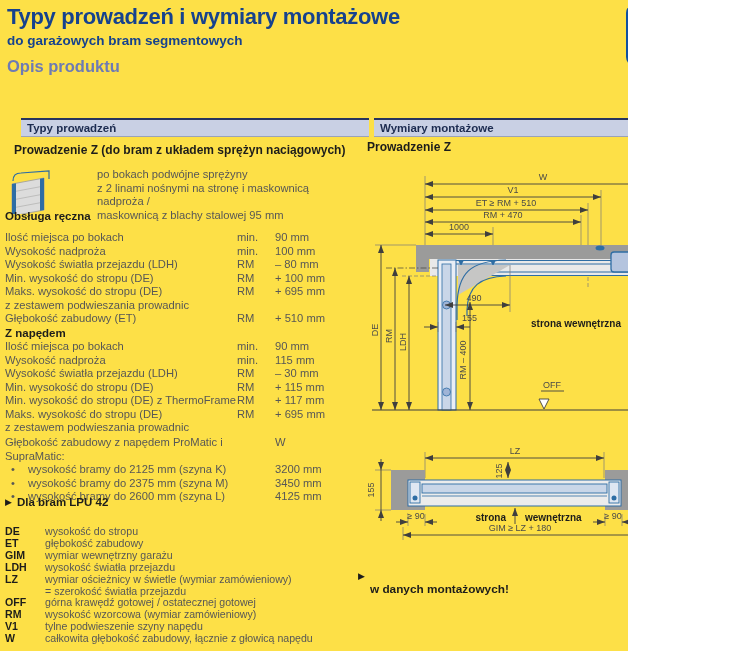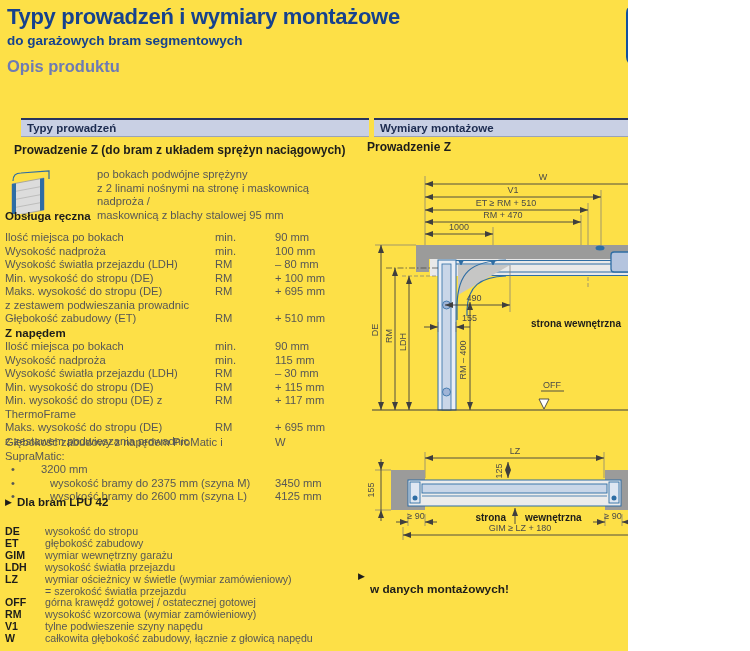--- a/index.html
+++ b/index.html
@@ -21,21 +21,21 @@
   .sec-bar{position:absolute;left:16px;top:0;width:100%;height:19px;background:#c9d0e4;border-top:2px solid #27355e;
            border-bottom:1px solid #9aa2b8;box-sizing:border-box;}
   .sec-bar span{display:block;padding:2px 0 0 6px;font-size:11.5px;font-weight:bold;color:#1c2b50;}
   .variant{position:absolute;left:9px;font-size:12px;font-weight:bold;color:#1d1d1b;}
   
   .media{position:absolute;left:0;top:50px;width:100%;}
   .media svg{position:absolute;left:3px;top:0;}
   .media .mtxt{position:absolute;left:52px;top:0;font-size:11.2px;line-height:13.5px;color:#575756;margin-left:40px;}
   .tbl-title{position:absolute;left:0;font-size:11.5px;font-weight:bold;color:#1d1d1b;}
   .rows{position:absolute;left:0;width:100%;}
-  .row{display:flex;font-size:11.2px;line-height:13.5px;color:#575756;padding-right:16px;gap:22px;}
+  .row{display:flex;font-size:11.2px;line-height:13.5px;color:#575756;padding-right:16px;}
   .row .lab{flex:1;}
   .row .ref{width:38px;}
   .row .val{width:62px;white-space:nowrap;}
   .row .bullet{width:8px;padding-left:6px;}
   .row .blab{flex:1;padding-left:9px;}
   .arrow-note{position:absolute;left:0;display:flex;font-weight:bold;font-size:11.5px;color:#1d1d1b;}
   .arrow-note .tri{font-size:9px;padding:1px 5px 0 0;}
   .legend{position:absolute;left:0;width:100%;}
   .lrow{display:flex;font-size:10.6px;line-height:11.9px;}
   .lrow .term{width:40px;font-weight:bold;color:#1d1d1b;}
@@ -181,20 +181,21 @@
         </div>
     </div>
 
     <div class="rows" style="top:318px">
       <div class="row">
           <span class="lab">Głębokość zabudowy z napędem ProMatic i SupraMatic:</span>
           <span class="val">W</span>
         </div>
       <div class="row">
           <span class="bullet">•</span>
+          <span class="blab">wysokość bramy do 2125 mm (szyna K)</span>
           <span class="val">3200 mm</span>
         </div>
       <div class="row">
           <span class="bullet">•</span>
           <span class="blab">wysokość bramy do 2375 mm (szyna M)</span>
           <span class="val">3450 mm</span>
         </div>
       <div class="row">
           <span class="bullet">•</span>
           <span class="blab">wysokość bramy do 2600 mm (szyna L)</span>

